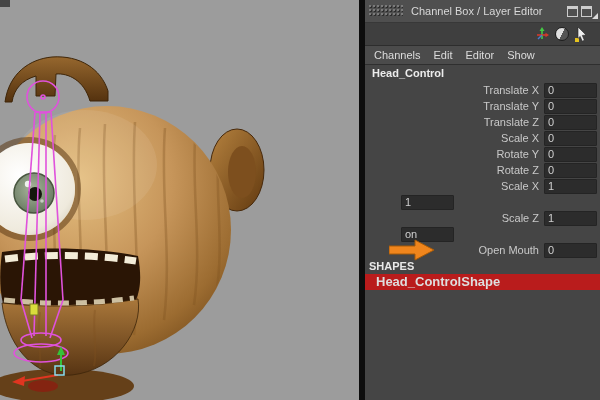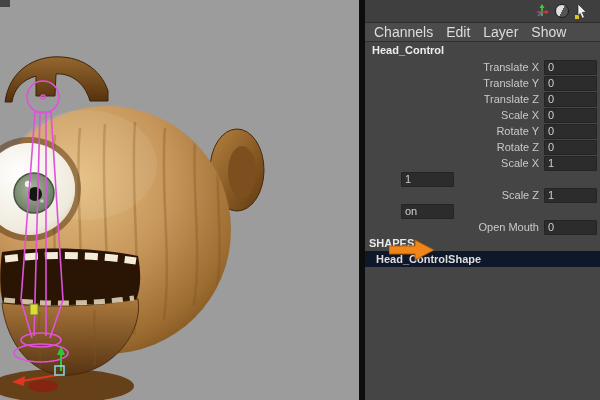--- a/index.html
+++ b/index.html
@@ -36,21 +36,21 @@
     height:22px; background:#3f3f3f; border-bottom:1px solid #2d2d2d;
     display:flex; justify-content:flex-end; align-items:center; gap:6px; padding-right:12px;
   }
   .half-circle {
     width:12px; height:12px; border-radius:50%; border:1px solid #1e1e1e;
     background:linear-gradient(115deg, #e0e0e0 50%, #555555 50%);
   }
   .menubar {
     height:18px; background:#4b4b4b; border-bottom:1px solid #2f2f2f;
     display:flex; align-items:center; gap:13px; padding-left:9px;
-    font-size:14px; color:#dcdcdc;
+    font-size:11px; color:#dcdcdc;
   }
   .menubar span { cursor:default; }
   
   .cbox { position:relative; height:335px; background:#454545; }
   .node-header {
     height:17px; line-height:17px; padding-left:7px;
     font-size:11px; font-weight:bold; color:#ececec;
   }
   .attr-row { height:16px; display:flex; align-items:center;padding-left:36px; }
   .attr-label {
@@ -59,22 +59,22 @@
   .attr-value {
     width:53px; height:15px; line-height:13px; box-sizing:border-box;
     background:#2c2c2c; border:1px solid #242424; border-radius:1px;
     font-size:11px; color:#cfcfcf; padding-left:3px; margin-right:3px;
   }
   .shapes-header {
     height:16px; line-height:16px; padding-left:4px;
     font-size:11px; font-weight:bold; color:#e8e8e8;
   }
   .shape-row {
-    height:16px; line-height:16px; padding-left:11px; background:#0f172a;
-    font-size:11px; font-weight:bold; color:#dedede;
+    height:16px; line-height:16px; padding-left:11px; background:#b91c1c;
+    font-size:13px; font-weight:bold; color:#dedede;
   }
   .annotation-arrow { position:absolute; left:24px; top:239px; }
 </style>
 </head>
 <body>
 
 <div class="screen">
 
   <div class="viewport">
     <svg width="359" height="400" viewBox="0 0 359 400">
@@ -184,40 +184,49 @@
         <polygon points="61,346 57,355 65,355" fill="#35c33a"></polygon>
         <rect x="55" y="366" width="9" height="9" fill="none" stroke="#86dcee" stroke-width="1.5"></rect>
       </g>
     </svg>
   </div>
 
   <div class="divider"></div>
 
   <div class="panel">
 
+    <div class="titlebar">
+      <span class="grip"></span>
+      <span class="title">Channel Box / Layer Editor</span>
+      <span class="winbtns">
+        <span class="winbtn"></span>
+        <span class="winbtn"></span>
+      </span>
+      <span class="corner-tri"></span>
+    </div>
 
     <div class="toolrow">
       <svg width="14" height="14" viewBox="0 0 14 14">
         <line x1="7" y1="12" x2="7" y2="3" stroke="#44c944" stroke-width="1.6"></line>
         <polygon points="7,0 4.5,4 9.5,4" fill="#44c944"></polygon>
         <line x1="2" y1="8" x2="12" y2="8" stroke="#d23a2a" stroke-width="1.6"></line>
         <polygon points="14,8 10.5,5.8 10.5,10.2" fill="#d23a2a"></polygon>
         <line x1="7" y1="8" x2="3" y2="12" stroke="#4a7bd0" stroke-width="1.4"></line>
       </svg>
       <span class="half-circle"></span>
       <svg width="13" height="15" viewBox="0 0 13 15">
         <rect x="0" y="11" width="4" height="4" fill="#e5c31f"></rect>
         <polygon points="3,0 11,8 7.3,8.4 9.4,13.3 7.2,14.2 5.2,9.4 3,11.4" fill="#efefef" stroke="#222" stroke-width="0.6"></polygon>
       </svg>
     </div>
 
     <div class="menubar">
       <span>Channels</span>
       <span>Edit</span>
-      <span>Layer</span>
+      <span>Editor</span>
       <span>Show</span>
     </div>
 
     <div class="cbox">
       <div class="node-header">Head_Control</div>
       <div id="attr-rows">
   <div class="attr-row">
     <span class="attr-label">Translate X</span>
     <span class="attr-value">0</span>
   </div>

